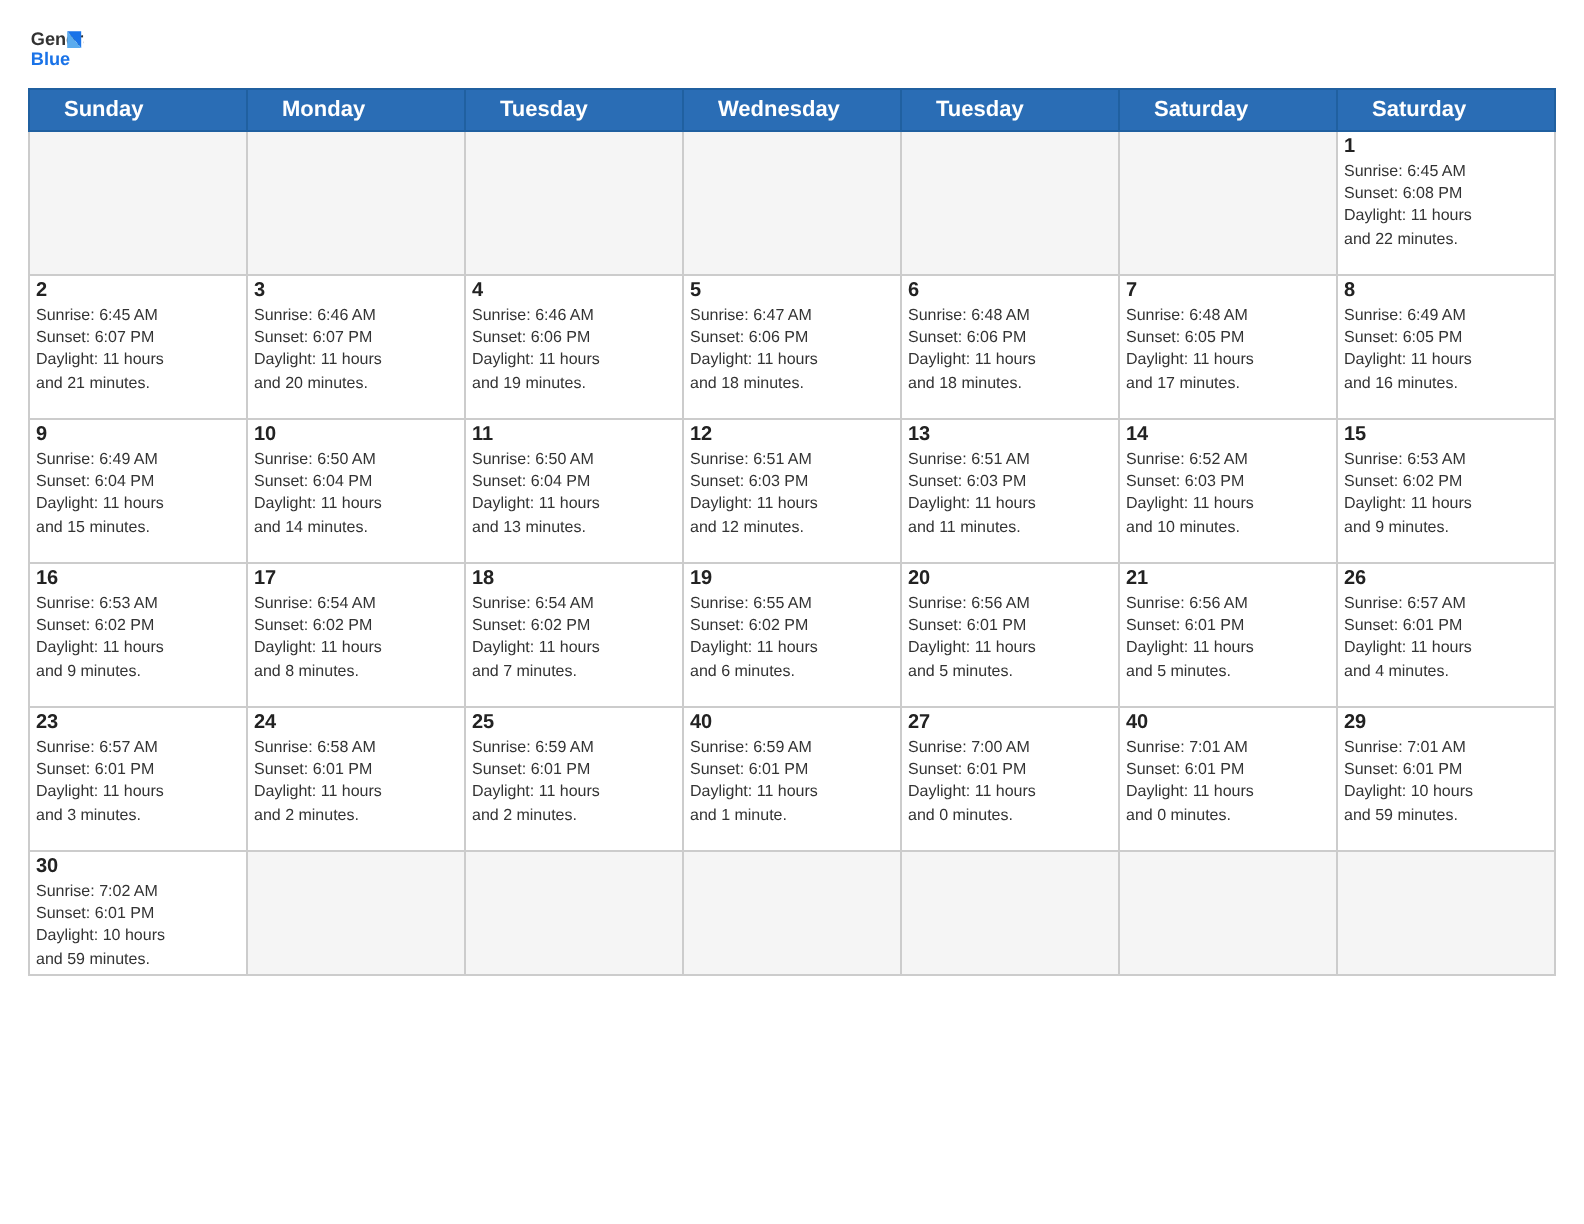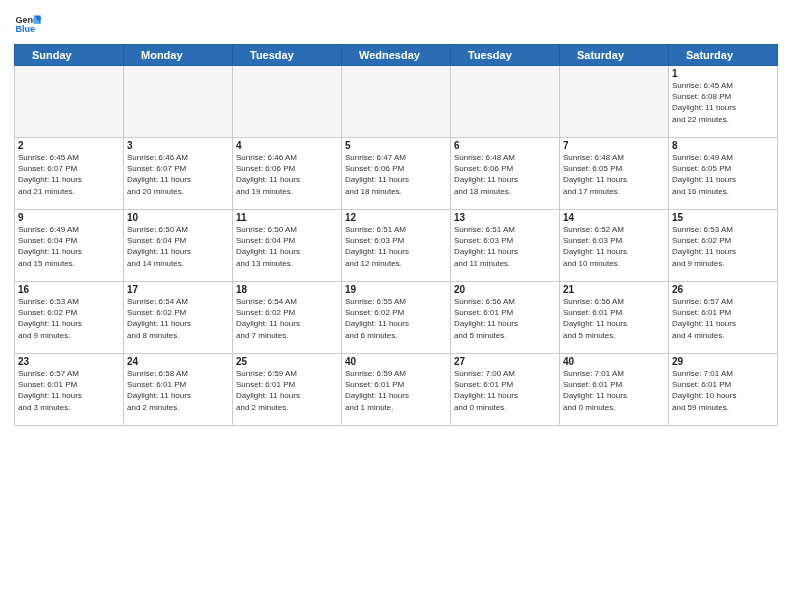--- a/index.html
+++ b/index.html
@@ -244,15 +244,27 @@
           </td>
           <td>
             <span class="day-number">40</span>
             <div class="day-info">Sunrise: 7:01 AM<br>Sunset: 6:01 PM<br>Daylight: 11 hours<br>and 0 minutes.</div>
           </td>
           <td>
             <span class="day-number">29</span>
             <div class="day-info">Sunrise: 7:01 AM<br>Sunset: 6:01 PM<br>Daylight: 10 hours<br>and 59 minutes.</div>
           </td>
         </tr>
+        <tr>
+          <td class="last-row">
+            <span class="day-number">30</span>
+            <div class="day-info">Sunrise: 7:02 AM<br>Sunset: 6:01 PM<br>Daylight: 10 hours<br>and 59 minutes.</div>
+          </td>
+          <td class="last-row empty"></td>
+          <td class="last-row empty"></td>
+          <td class="last-row empty"></td>
+          <td class="last-row empty"></td>
+          <td class="last-row empty"></td>
+          <td class="last-row empty"></td>
+        </tr>
       </tbody>
   </table>
 </div>
 
 </body></html>

